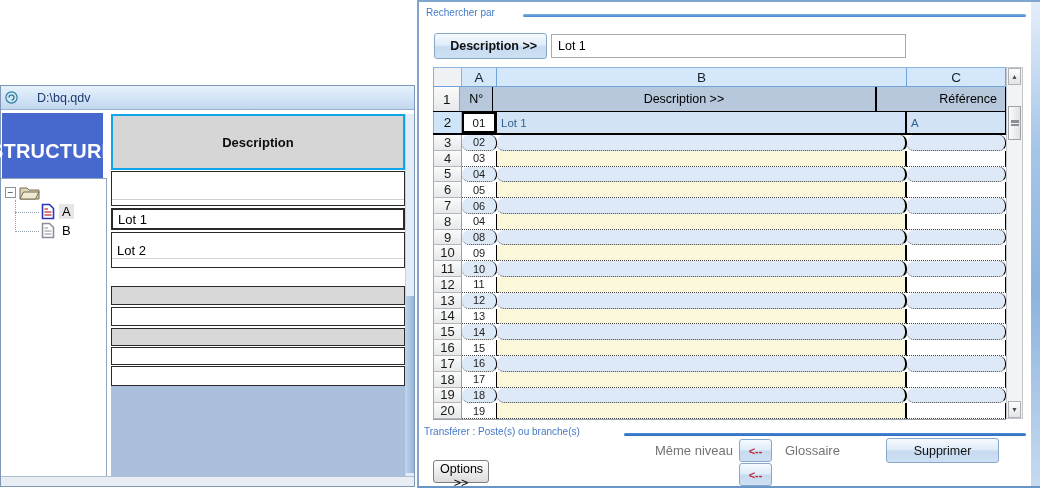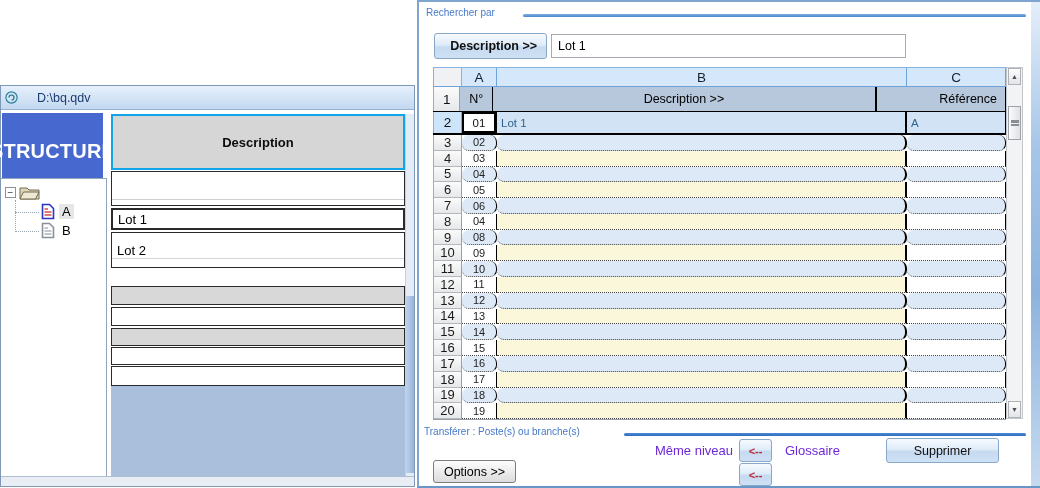--- a/index.html
+++ b/index.html
@@ -112,29 +112,29 @@
   #sb-up{top:0;}  #sb-down{bottom:0;}
   #sb-thumb{position:absolute;left:1px;right:1px;top:38px;height:34px;
       background:linear-gradient(90deg,#fbfbfb,#dfe1e4);border:1px solid #9fa3a8;box-sizing:border-box;
       display:flex;align-items:center;justify-content:center;}
   .grip{width:8px;height:1px;border-top:1px solid #8a8f95;box-shadow:0 2px 0 #8a8f95,0 -2px 0 #8a8f95;}
 
   
   #transfer-label{position:absolute;left:5px;top:424px;}
   #rule2{position:absolute;left:205px;right:14px;top:431px;height:3px;border-radius:2px;
       background:linear-gradient(180deg,#4e8ad4,#2d6cbe);}
-  .plain-label{position:absolute;font-size:13px;color:#6d28d9;}
+  .plain-label{position:absolute;font-size:13px;color:#737373;}
   #same-label{left:150px;top:441px;width:164px;text-align:right;}
   #next-label{left:150px;top:464px;width:164px;text-align:right;}
   #glossary-label{left:366px;top:441px;}
   .arrow-btn{position:absolute;width:33px;height:23px;color:#c22433;font-weight:bold;font-size:11px;}
   #arrow1{left:320px;top:437px;}
   #arrow2{left:320px;top:461px;}
   #delete-btn{position:absolute;left:467px;top:436px;width:113px;height:25px;}
-  #options-btn{position:absolute;left:14px;top:458px;width:83px;height:23px;
+  #options-btn{position:absolute;left:14px;top:458px;width:56px;height:23px;
       background:linear-gradient(180deg,#fefefe,#e9e9e9 60%,#dcdcdc);border:1px solid #7d7d7d;
       border-radius:3px;font-size:12.5px;font-family:"Liberation Sans",sans-serif;cursor:pointer;}
 </style>
 </head>
 <body>
 
 <div id="app">
 
   <div id="lw">
     <div class="titlebar">

